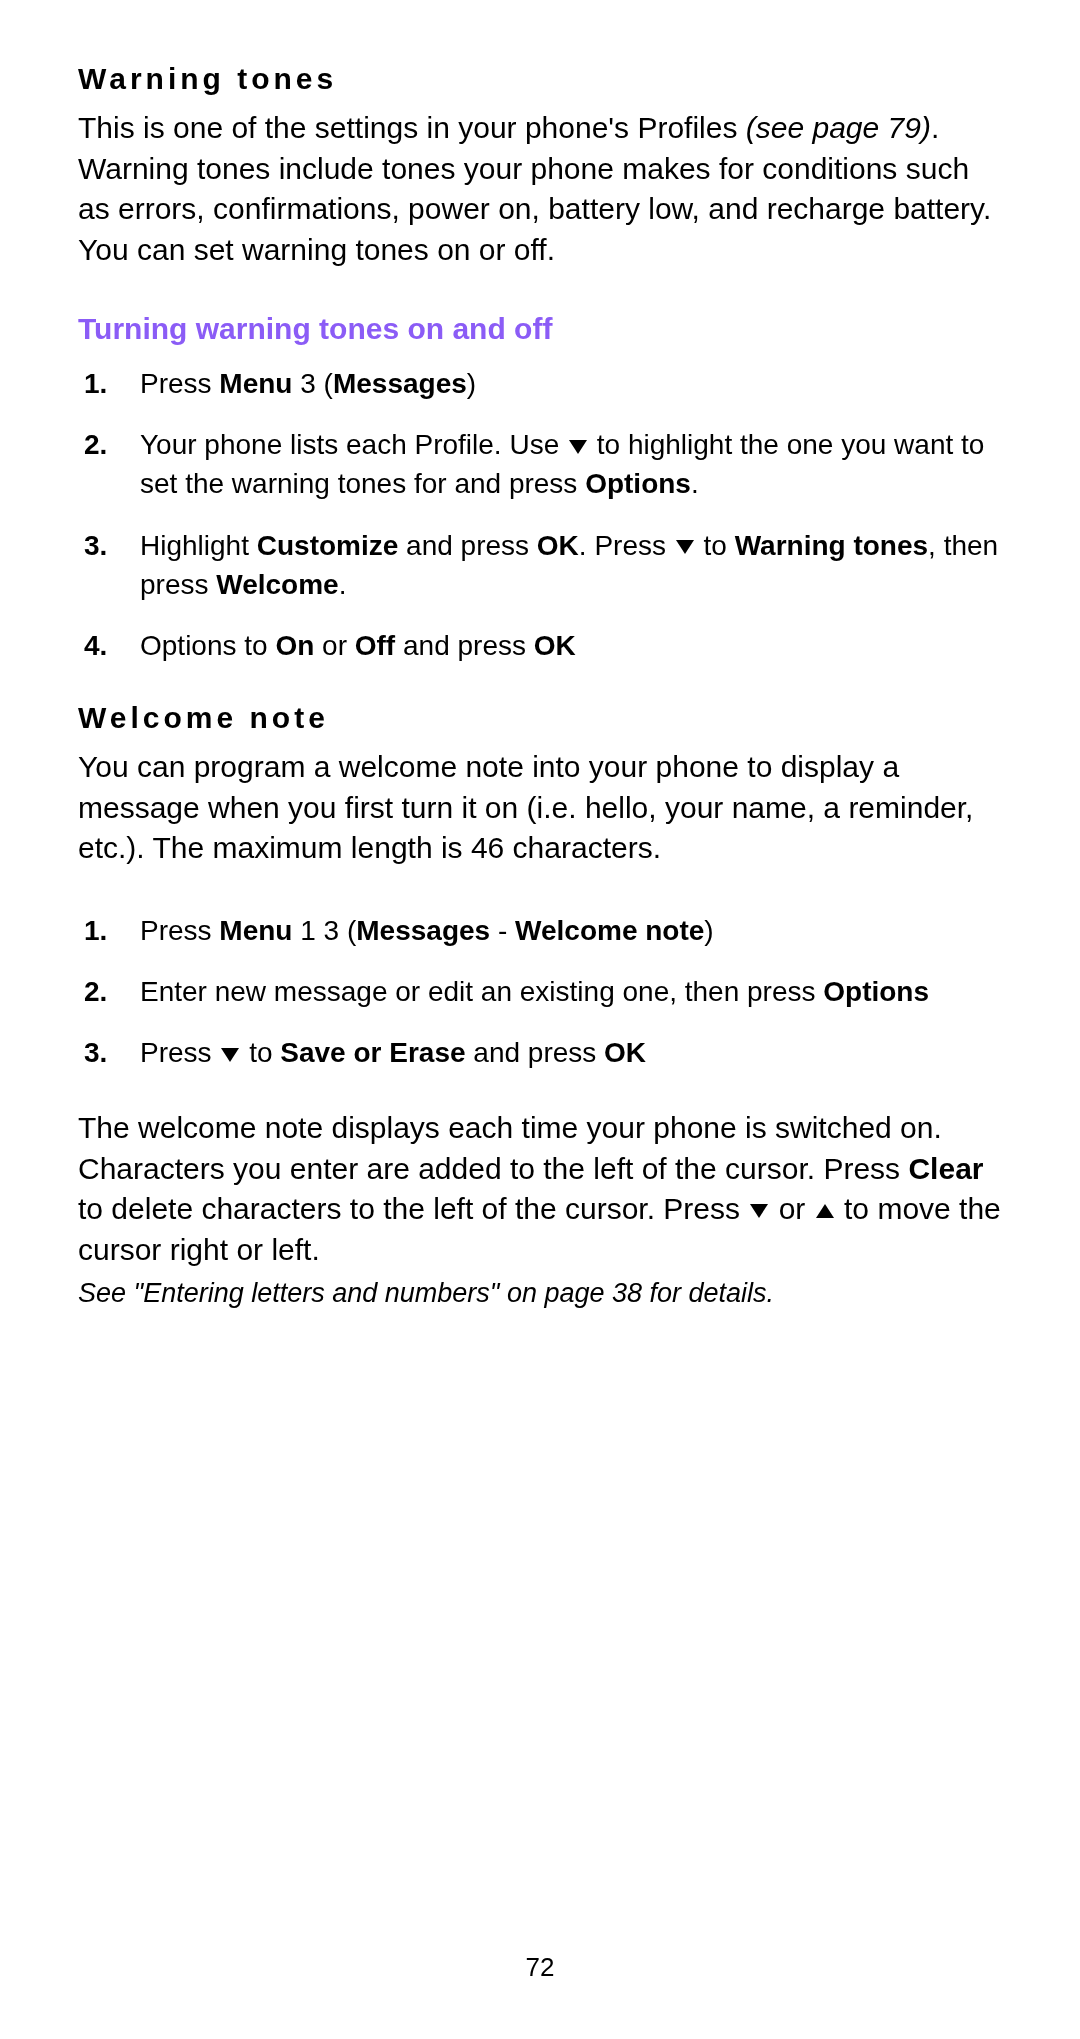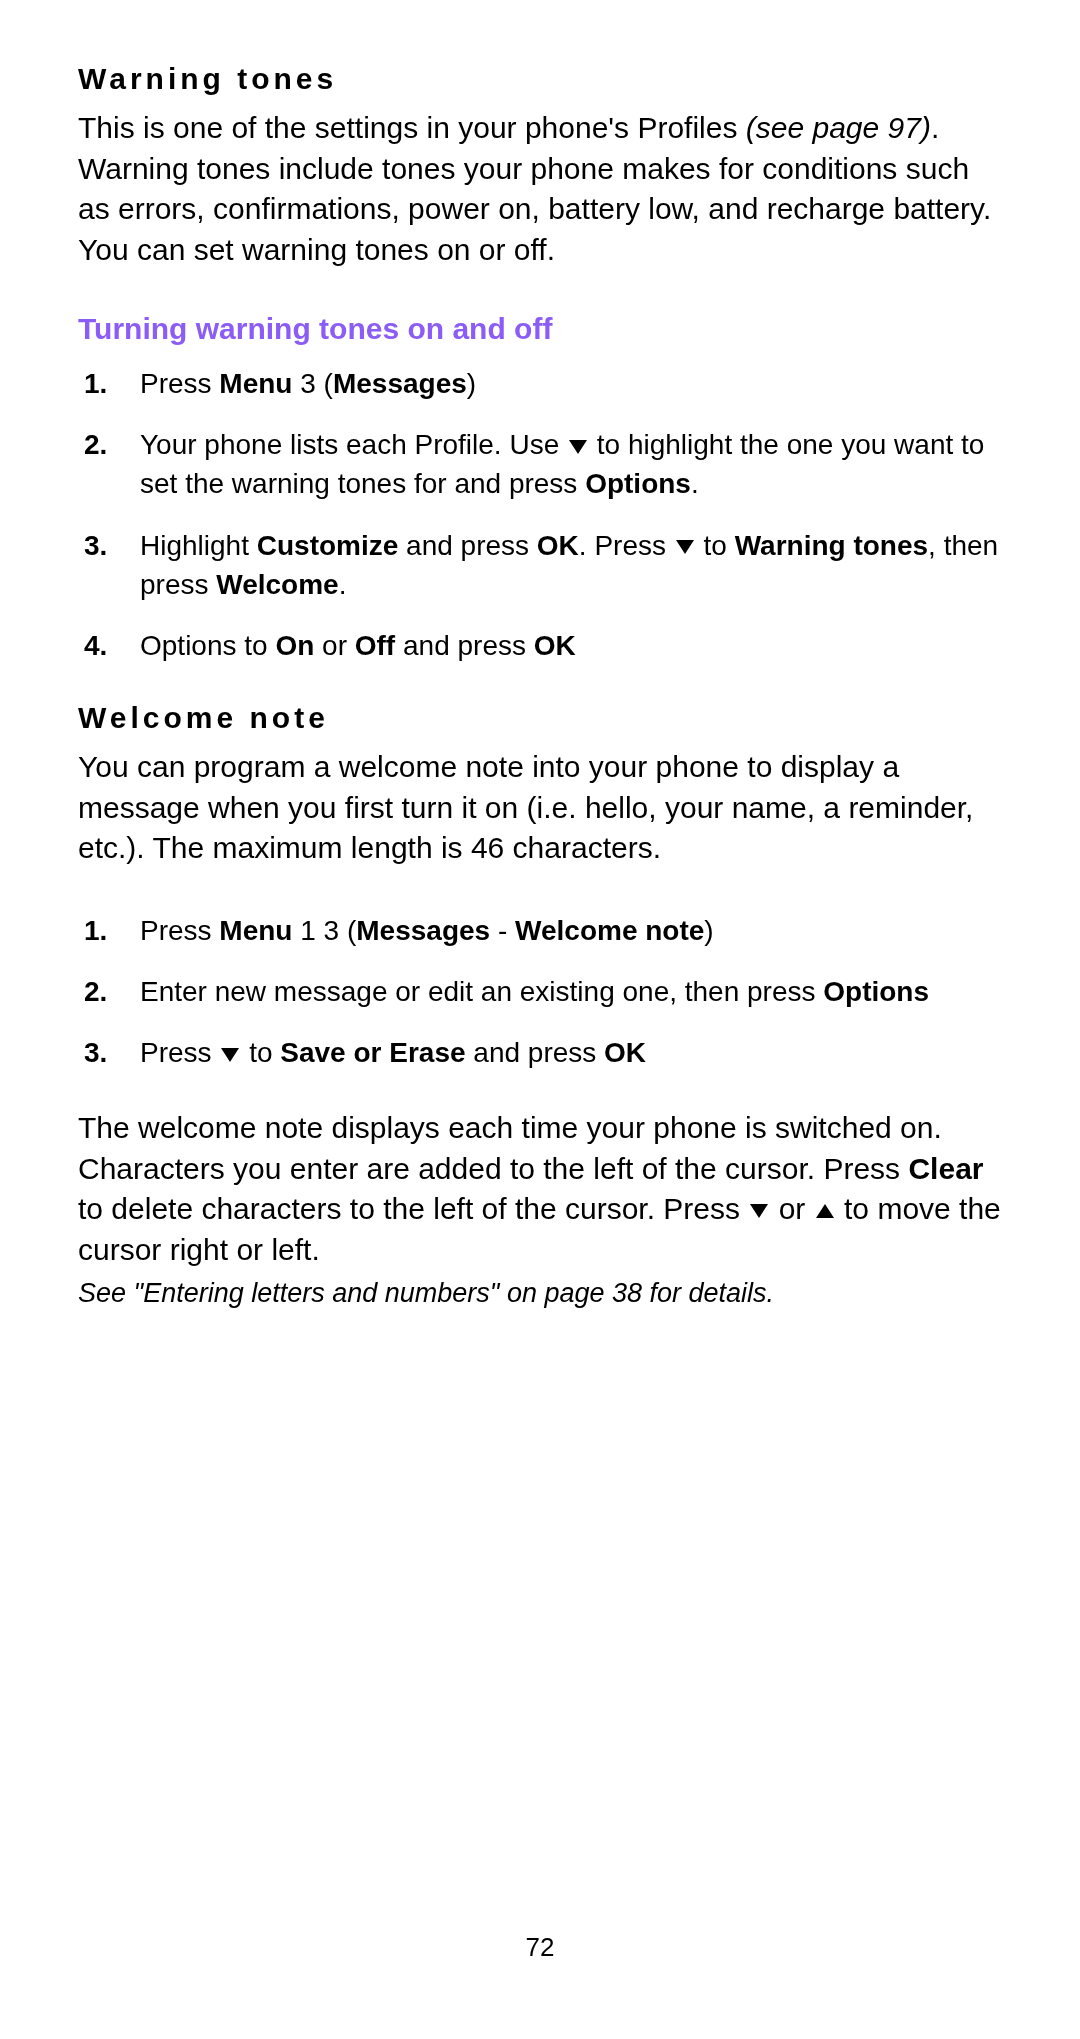--- a/index.html
+++ b/index.html
@@ -79,33 +79,33 @@
       vertical-align: middle;
       margin: 0 2px;
     }
     .footer-note {
       font-style: italic;
       font-size: 27px;
       margin-top: 8px;
     }
     .page-number {
       position: absolute;
-      bottom: 76px;
+      bottom: 56px;
       left: 0;
       width: 100%;
       text-align: center;
       font-size: 26px;
     }
   </style>
 </head>
 <body>
 
 <div class="section-heading">Warning tones</div>
 <div class="body-text">
-  <span>This is one of the settings in your phone's Profiles </span><span class="italic">(see page 97)</span><span>. Warning tones include tones your phone makes for conditions such as errors, confirmations, power on, battery low, and recharge battery. You can set warning tones on or off.</span>
+  <span>This is one of the settings in your phone's Profiles </span><span class="italic">(see page 79)</span><span>. Warning tones include tones your phone makes for conditions such as errors, confirmations, power on, battery low, and recharge battery. You can set warning tones on or off.</span>
 </div>
 
 <div class="sub-heading">Turning warning tones on and off</div>
 <div class="num-list">
   <div class="list-item">
     <div class="list-num">1.</div>
     <div class="list-content">
       <span>Press </span><span class="bold">Menu</span><span> 3 (</span><span class="bold">Messages</span><span>)</span>
     </div>
   </div>

